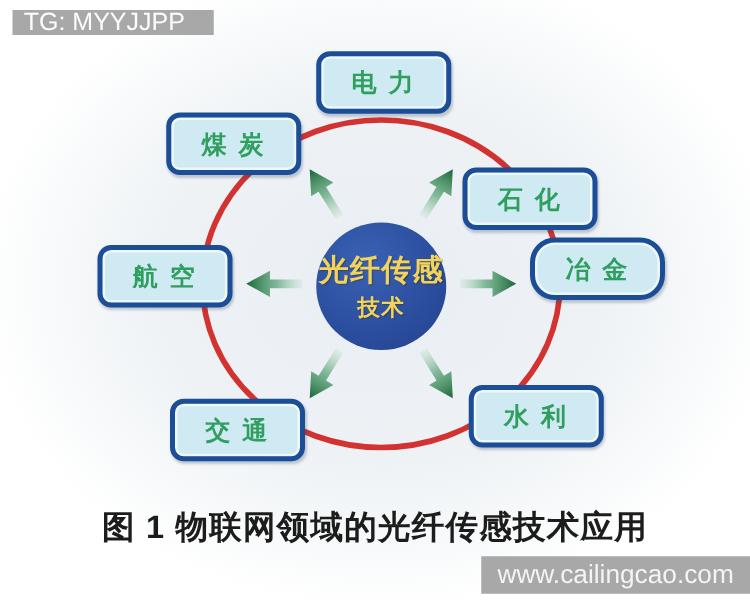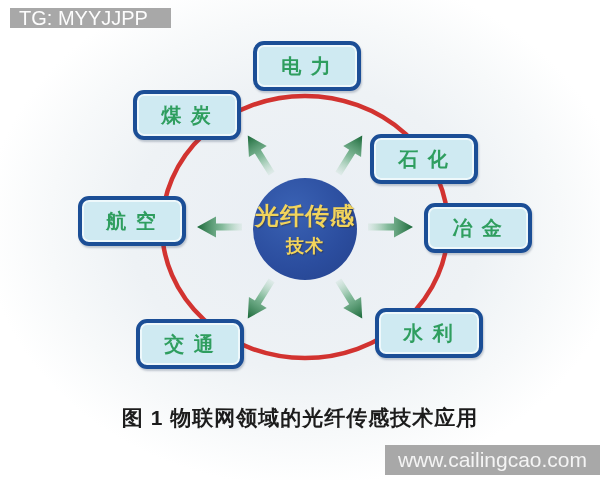--- a/index.html
+++ b/index.html
@@ -12,38 +12,38 @@
   .node {
     position:absolute; width:100px; height:42px; transform:translate(-50%,-50%);
     background:#cfeaf2; border:4px solid #1b4e96; border-radius:11px;
     box-shadow:inset 0 0 0 2px rgba(255,255,255,0.65), 1px 2px 2px rgba(40,60,90,0.25);
     display:flex; align-items:center; justify-content:center;
     color:#2f9e5f; font-weight:bold; font-size:20px; letter-spacing:2px;
     white-space:nowrap;
   }
   .n-top          { left:307px; top:66px;  }
   .n-top-right    { left:424px; top:112px;margin-top:47px; }
-  .n-right        { left:478px; top:228px; }
+  .n-right        { left:478px; top:215px;border-radius:20px; }
   .n-bottom-right { left:429px; top:333px; }
   .n-bottom       { left:301px; top:382px; }
   .n-bottom-left  { left:190px; top:344px; }
   .n-left         { left:132px; top:221px; }
   .n-top-left     { left:187px; top:115px; }
   #center-circle {
     position:absolute; left:305px; top:229px; width:104px; height:102px;
     transform:translate(-50%,-50%); border-radius:50%;
     background:radial-gradient(circle at 38% 32%, #3a62b4 0%, #2b4d9e 60%, #24428c 100%);
     display:flex; flex-direction:column; align-items:center; justify-content:center;
     color:#f2d45c; font-weight:bold; text-shadow:1px 1px 1px rgba(60,40,0,0.4);
   }
   #center-circle .l1 { font-size:24px; letter-spacing:1px; }
   #center-circle .l2 { font-size:18px; margin-top:2px; letter-spacing:1px; }
   #caption {
     position:absolute; left:0; right:0; top:404px; text-align:center;
-    font-size:21px; font-weight:bold; color:#1c1c1c; letter-spacing:1px;
+    font-size:26px; font-weight:bold; color:#1c1c1c; letter-spacing:1px;
   }
   .watermark {
     position:absolute; background:#a8a8a8; color:#fdfdfd;
     display:flex; align-items:center;
   }
   #wm-top { left:10px; top:8px; width:152px; height:20px; font-size:20px; padding-left:9px; }
   #wm-bottom { right:0px; top:445px; width:215px; height:30px; font-size:21px; justify-content:center; color:#f4f4f4; }
 </style>
 </head>
 <body>

